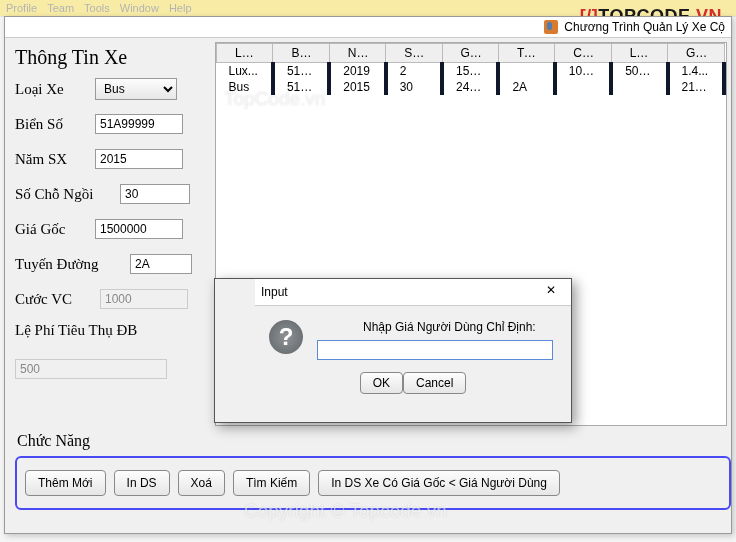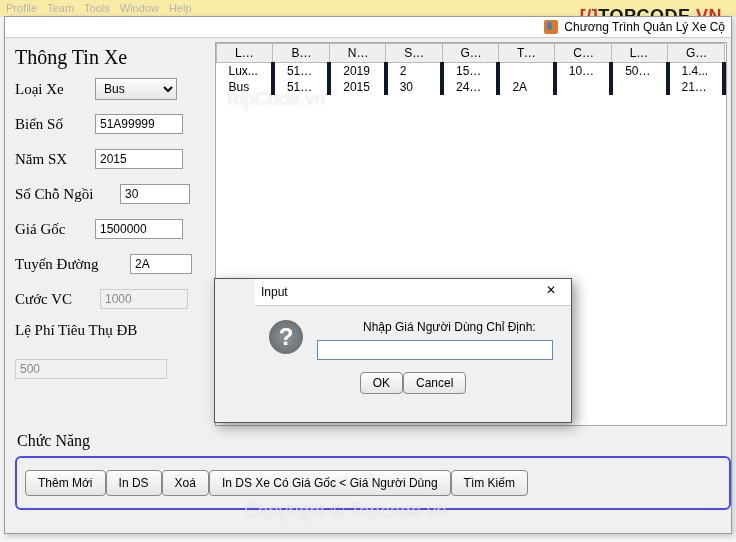--- a/index.html
+++ b/index.html
@@ -138,20 +138,21 @@
   font-family: Georgia, "Times New Roman", serif;
   font-size: 16px;
   padding: 4px 0 6px 12px;
 }
 .func-panel {
   margin: 0 0 10px 10px;
   border: 2px solid #4a4af5;
   border-radius: 6px;
   padding: 12px 8px;
   display: flex;
+  gap: 8px;
   align-items: center;
   background: #f0f0f0;
 }
 .btn {
   font-family: inherit;
   font-size: 12px;
   padding: 5px 12px;
   border: 1px solid #888;
   border-radius: 4px;
   background: linear-gradient(#fdfdfd,#e6e6e6);
@@ -313,22 +314,22 @@
           </tbody>
       </table>
     </div>
   </div>
 
   <div class="func-title">Chức Năng</div>
   <div class="func-panel">
     <button class="btn">Thêm Mới</button>
     <button class="btn">In DS</button>
     <button class="btn">Xoá</button>
+    <button class="btn">Tìm Kiếm</button>
     <button class="btn">In DS Xe Có Giá Gốc &lt; Giá Người Dùng</button>
-    <button class="btn">Tìm Kiếm</button>
   </div>
 </div>
 
 <div class="dialog-shadow">
   <div class="dialog-title">
     <span>Input</span>
     <span class="dialog-close">✕</span>
   </div>
   <div class="dialog-body">
     <div class="q-icon">?</div>

